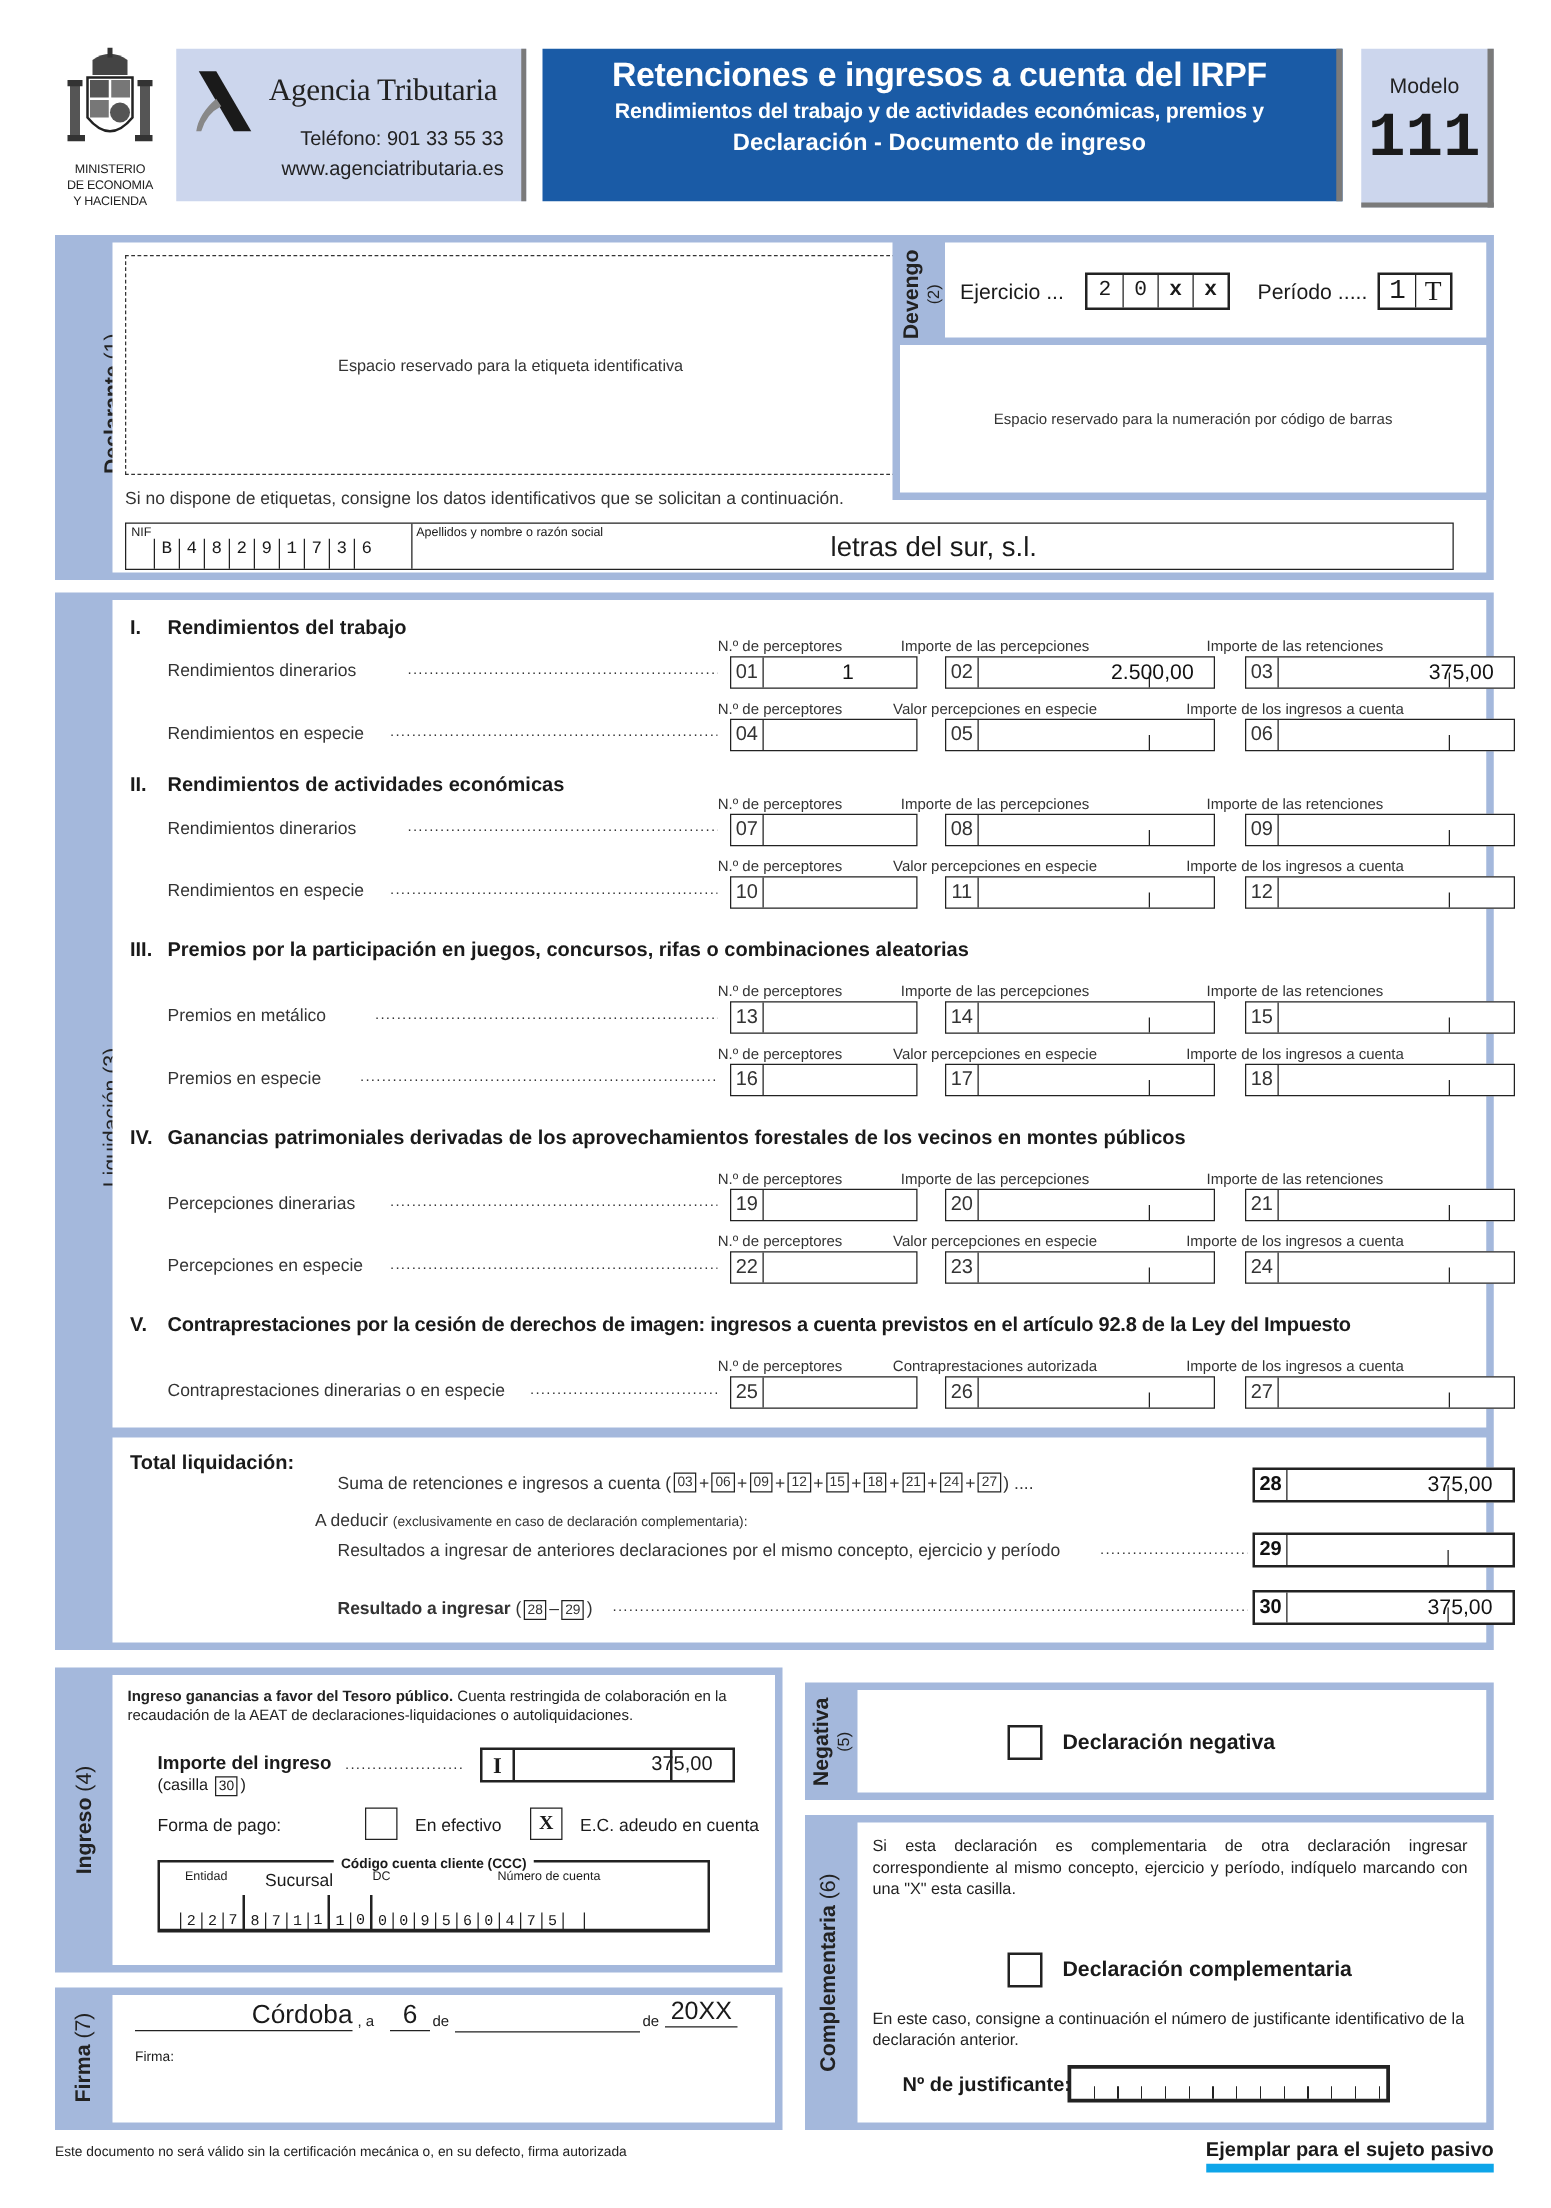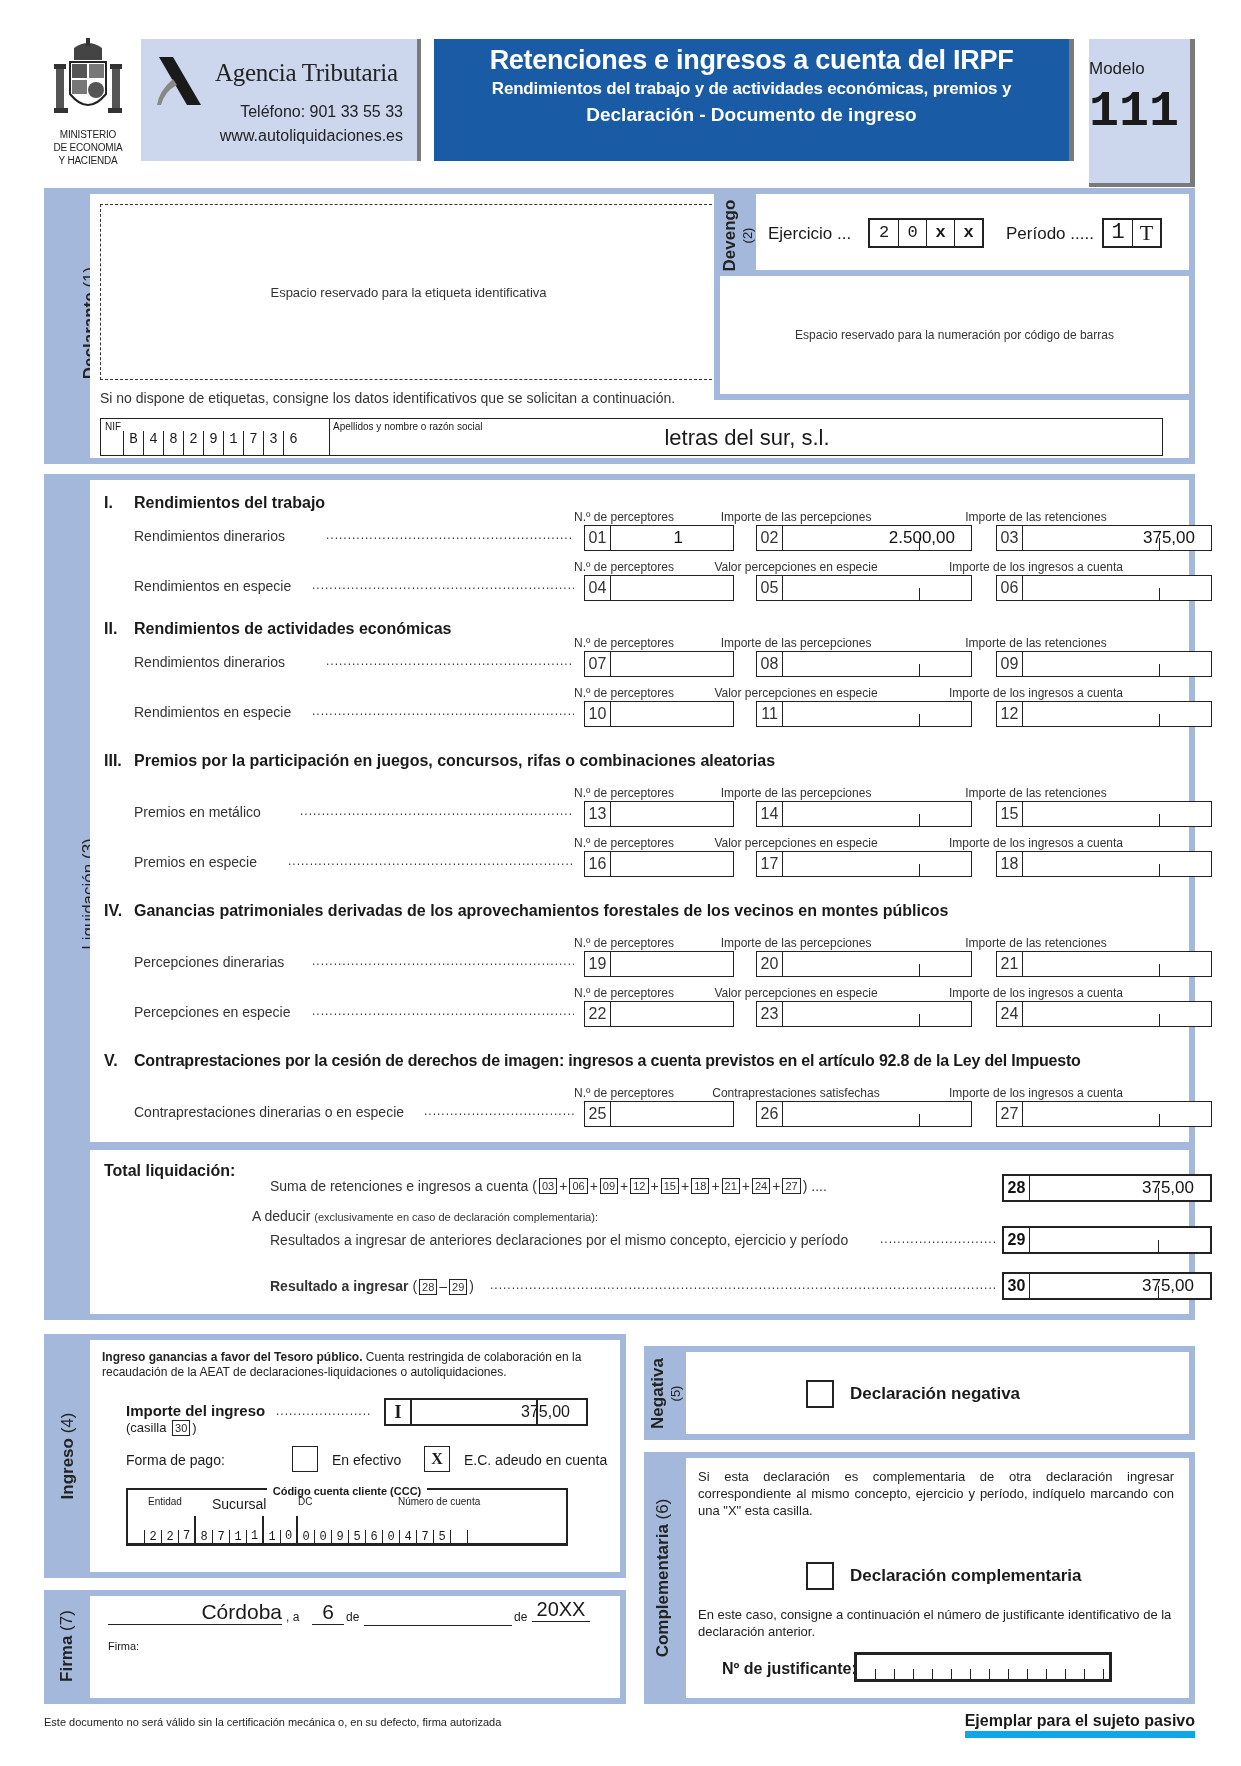--- a/index.html
+++ b/index.html
@@ -14,21 +14,21 @@
   .ministry-text { font-size: 10px; line-height: 13px; color: #222; margin-top: 4px; letter-spacing: -0.2px; }
   .agency-box { left: 141px; top: 39px; width: 280px; height: 122px; background: #ccd6ed; border-right: 4px solid #7a7a7a; }
   .agency-logo { position: absolute; left: 14px; top: 16px; width: 50px; height: 52px; }
   .agency-name { position: absolute; left: 74px; top: 20px; font-family: "Liberation Serif", serif; font-size: 25px; color: #222; letter-spacing: -0.3px; }
   .agency-phone { position: absolute; right: 14px; top: 64px; font-size: 16px; color: #222; }
   .agency-web { position: absolute; right: 14px; top: 88px; font-size: 16px; color: #222; }
   .title-box { left: 434px; top: 39px; width: 640px; height: 122px; background: #1a5ba6; border-right: 5px solid #7a7a7a; color: #fff; text-align: center; }
   .title-main { font-size: 27px; font-weight: bold; margin-top: 6px; letter-spacing: -0.3px; }
   .title-sub { font-size: 17px; font-weight: bold; line-height: 20px; margin-top: 3px; letter-spacing: -0.2px; }
   .title-doc { font-size: 19px; font-weight: bold; margin-top: 5px; }
-  .model-box { left: 1089px; top: 39px; width: 106px; height: 148px; background: #ccd6ed; border-right: 5px solid #7a7a7a; border-bottom: 4px solid #7a7a7a; text-align: left; }
+  .model-box { left: 1089px; top: 39px; width: 106px; height: 127px; background: #ccd6ed; border-right: 5px solid #7a7a7a; border-bottom: 4px solid #7a7a7a; text-align: center; }
   .model-label { font-size: 17px; margin-top: 20px; color: #222; }
   .model-number { font-family: "Liberation Mono", monospace; font-size: 50px; font-weight: bold; margin-top: 4px; color: #1a1a1a; }
 
   
   .frame { background: #a4b8dc; }
   .inner { position: absolute; background: #fff; }
   .vlabel { position: absolute; transform: rotate(-90deg); transform-origin: center; white-space: nowrap; font-weight: bold; font-size: 17px; color: #222; text-align: center; }
   .vlabel .n { font-weight: normal; }
 
   .dashed { border: 1px dashed #333; }
@@ -78,21 +78,21 @@
   </div>
 </div>
 
 <div class="abs agency-box">
   <svg class="agency-logo" viewBox="0 0 50 52">
     <path d="M4 2 L18 2 L46 50 L32 50 Z" fill="#1a1a1a"></path>
     <path d="M22 30 Q10 36 6 50 L2 50 Q4 36 18 24 Z" fill="#888"></path>
   </svg>
   <div class="agency-name">Agencia Tributaria</div>
   <div class="agency-phone nar">Teléfono: 901 33 55 33</div>
-  <div class="agency-web nar">www.autoliquidaciones.es</div>
+  <div class="agency-web nar">www.agenciatributaria.es</div>
 </div>
 
 <div class="abs title-box">
   <div class="title-main">Retenciones e ingresos a cuenta del IRPF</div>
   <div class="title-sub">Rendimientos del trabajo y de actividades económicas, premios y</div>
   <div class="title-doc">Declaración - Documento de ingreso</div>
 </div>
 
 <div class="abs model-box">
   <div class="model-label">Modelo</div>
@@ -300,21 +300,21 @@
     <div class="box" style="left:906px;top:521px;width:216px;">
         <span class="num">24</span>
         <span class="tick"></span>
       </div>
 
     <div class="abs sec-title" style="left:14px;top:572px;">V.</div>
     <div class="abs sec-title" style="left:44px;top:572px;letter-spacing:-0.2px;">Contraprestaciones por la cesión de derechos de imagen: ingresos a cuenta previstos en el artículo 92.8 de la Ley del Impuesto</div>
     <div class="abs row-label" style="left:44px;top:624px;">Contraprestaciones dinerarias o en especie</div>
     <div class="abs dots" style="left:334px;top:624px;width:150px;overflow:hidden;white-space:nowrap;">........................................</div>
     <div class="abs col-cap" style="left:414px;top:606px;width:240px;">N.º de perceptores</div>
-    <div class="abs col-cap" style="left:586px;top:606px;width:240px;">Contraprestaciones satisfechas</div>
+    <div class="abs col-cap" style="left:586px;top:606px;width:240px;">Contraprestaciones autorizada</div>
     <div class="abs col-cap" style="left:826px;top:606px;width:240px;">Importe de los ingresos a cuenta</div>
     <div class="box" style="left:494px;top:621px;width:150px;">
         <span class="num">25</span>
       </div>
     <div class="box" style="left:666px;top:621px;width:216px;">
         <span class="num">26</span>
         <span class="tick"></span>
       </div>
     <div class="box" style="left:906px;top:621px;width:216px;">
         <span class="num">27</span>

